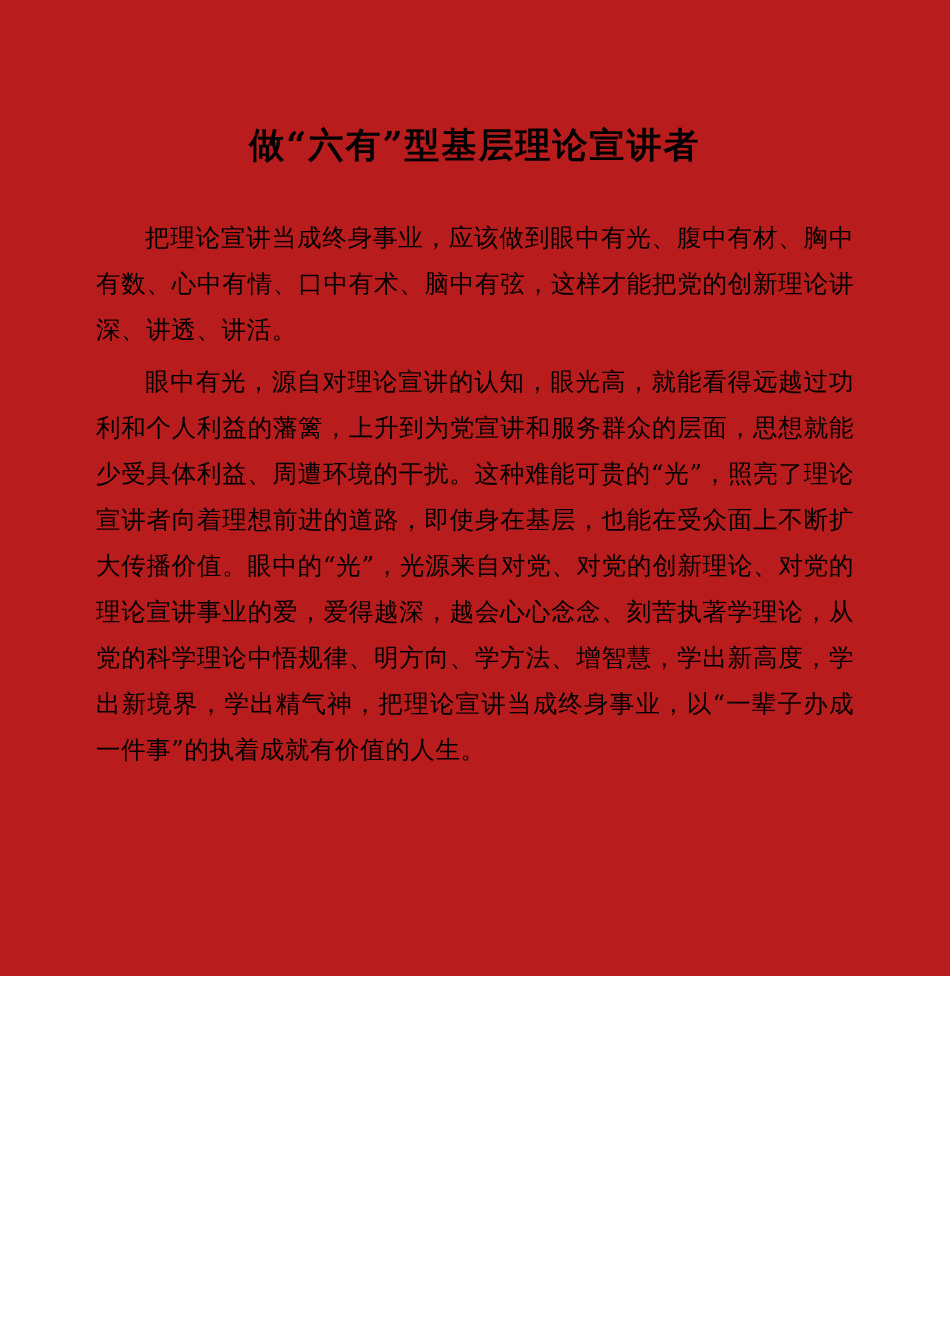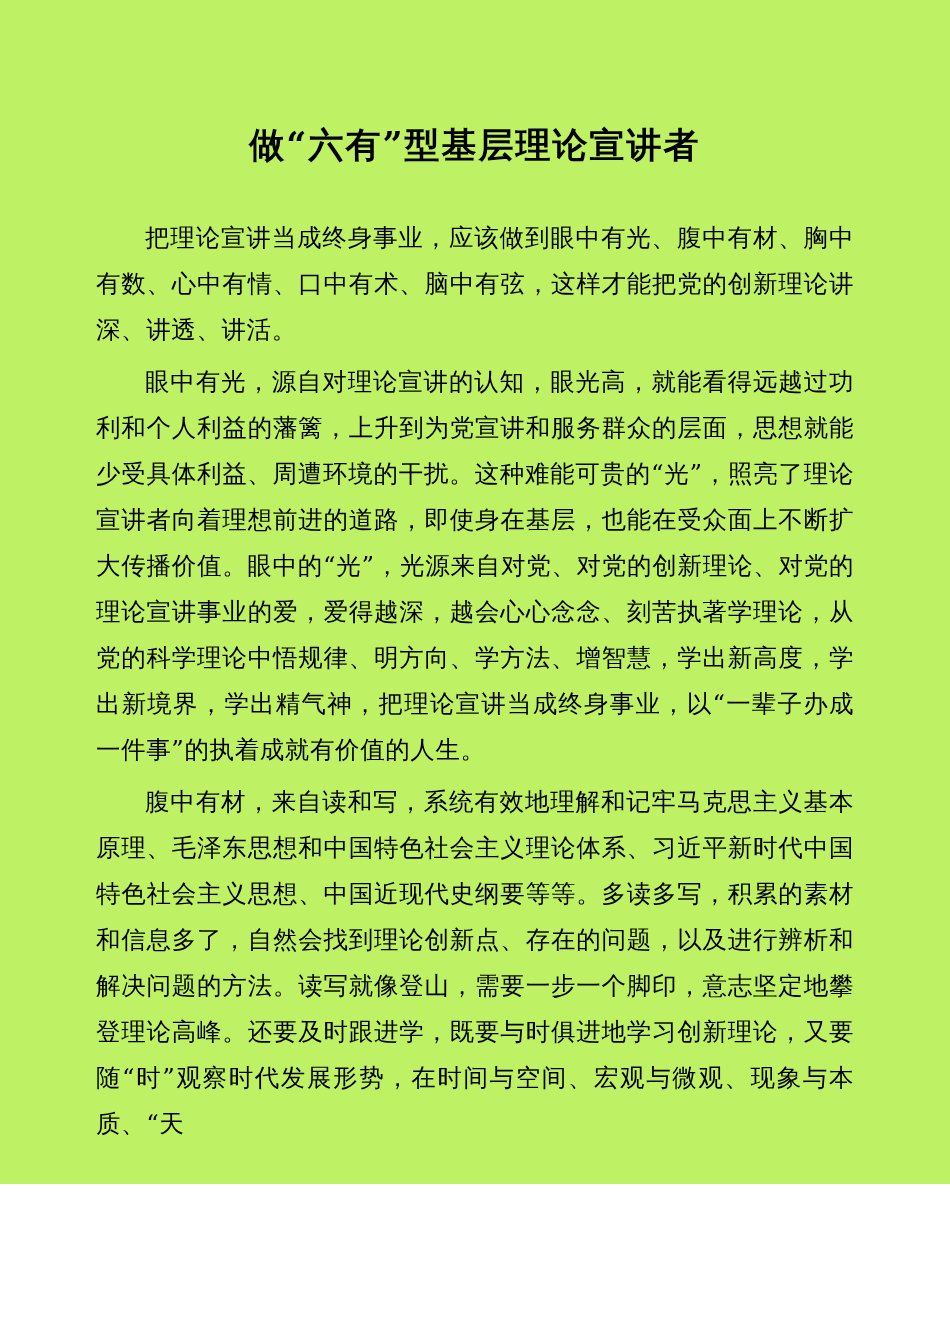--- a/index.html
+++ b/index.html
@@ -10,23 +10,23 @@
   body {
     width: 950px;
     height: 1344px;
     font-family: "DejaVu Serif", "Liberation Serif", serif;
     color: #000000;
     overflow: hidden;
   }
   .page {
     box-sizing: border-box;
     width: 950px;
-    height: 1184px;
+    height: 976px;
     padding: 120px 96px 60px 96px;
-    background: #bef264;
+    background: #b91c1c;
   }
   .doc-title {
     text-align: center;
     font-size: 35px;
     font-weight: bold;
     letter-spacing: 2px;
     line-height: 1.4;
     margin: 0 0 46px 0;
     font-family: "DejaVu Serif", "Liberation Serif", serif;
   }
@@ -45,14 +45,13 @@
     margin-bottom: 0;
   }
 </style>
 </head>
 <body>
 
 <div class="page">
   <h1 class="doc-title">做“六有”型基层理论宣讲者</h1>
   <p class="para">把理论宣讲当成终身事业，应该做到眼中有光、腹中有材、胸中有数、心中有情、口中有术、脑中有弦，这样才能把党的创新理论讲深、讲透、讲活。</p>
   <p class="para">眼中有光，源自对理论宣讲的认知，眼光高，就能看得远越过功利和个人利益的藩篱，上升到为党宣讲和服务群众的层面，思想就能少受具体利益、周遭环境的干扰。这种难能可贵的“光”，照亮了理论宣讲者向着理想前进的道路，即使身在基层，也能在受众面上不断扩大传播价值。眼中的“光”，光源来自对党、对党的创新理论、对党的理论宣讲事业的爱，爱得越深，越会心心念念、刻苦执著学理论，从党的科学理论中悟规律、明方向、学方法、增智慧，学出新高度，学出新境界，学出精气神，把理论宣讲当成终身事业，以“一辈子办成一件事”的执着成就有价值的人生。</p>
-  <p class="para">腹中有材，来自读和写，系统有效地理解和记牢马克思主义基本原理、毛泽东思想和中国特色社会主义理论体系、习近平新时代中国特色社会主义思想、中国近现代史纲要等等。多读多写，积累的素材和信息多了，自然会找到理论创新点、存在的问题，以及进行辨析和解决问题的方法。读写就像登山，需要一步一个脚印，意志坚定地攀登理论高峰。还要及时跟进学，既要与时俱进地学习创新理论，又要随“时”观察时代发展形势，在时间与空间、宏观与微观、现象与本质、“天</p>
 </div>
 
 </body></html>

